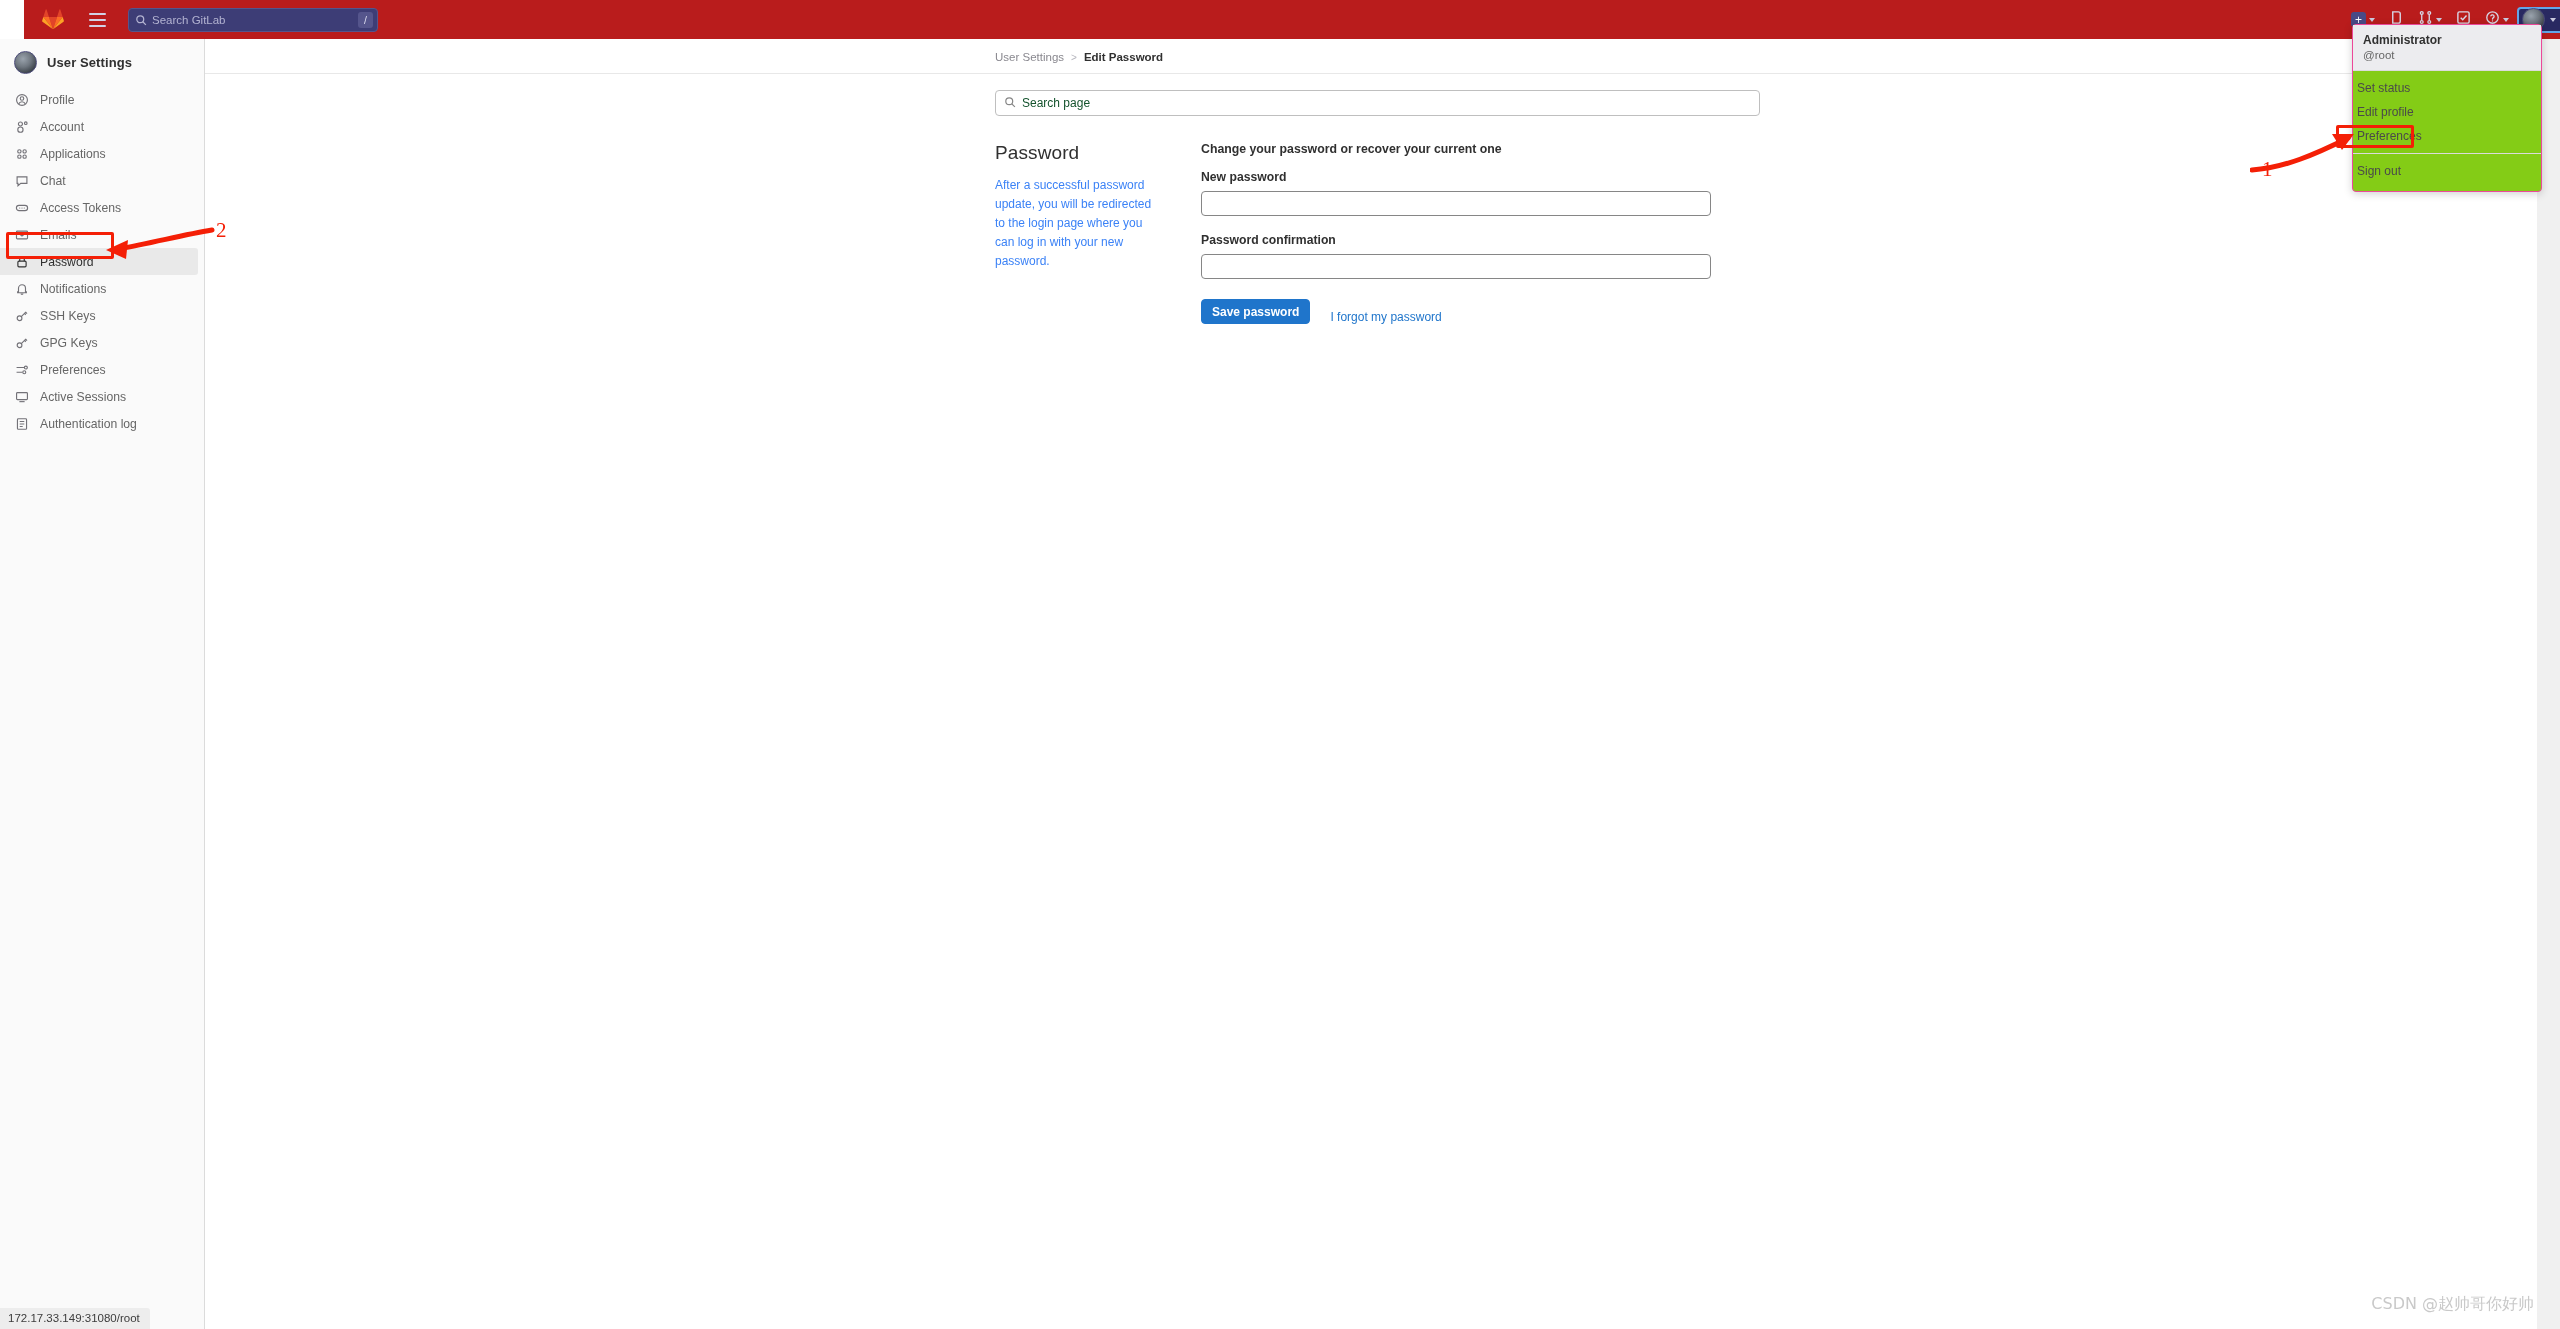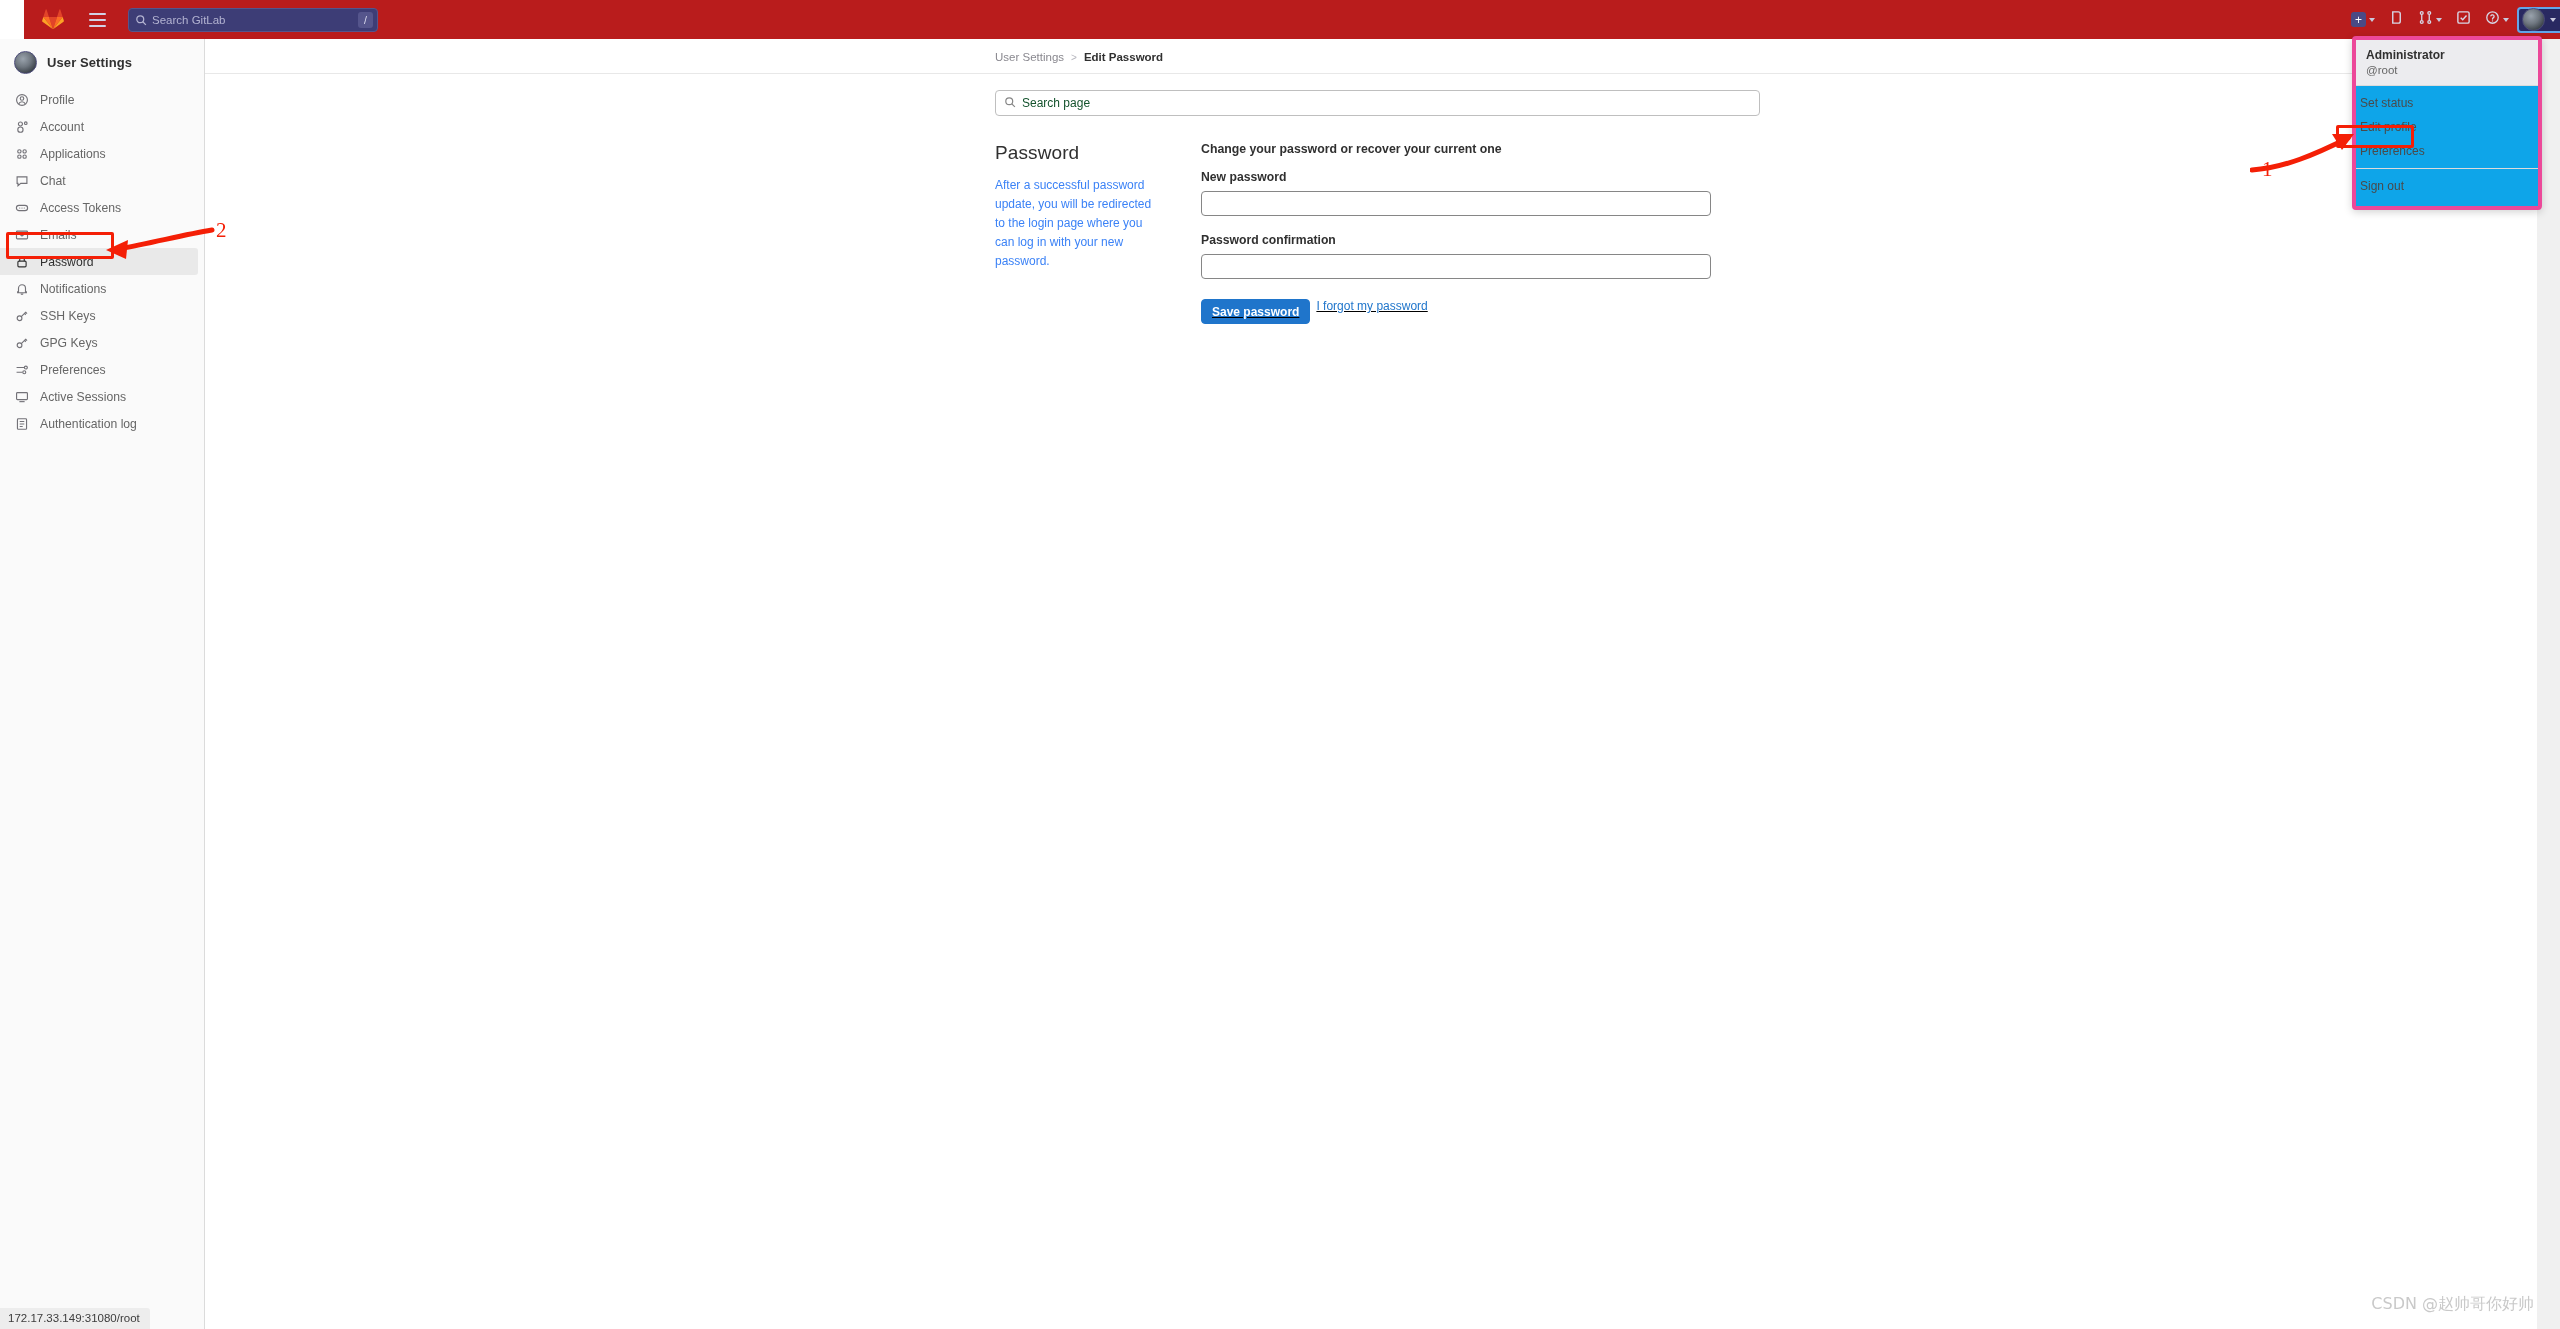--- a/index.html
+++ b/index.html
@@ -104,35 +104,35 @@
   .settings-left p { font-size: 12px; color: #3b82f6; line-height: 1.58; }
   .settings-right { width: 520px; }
   .form-legend { font-size: 12.3px; color: #303030; font-weight: bold; margin-bottom: 14px; }
   .field-label { font-size: 12.2px; color: #303030; font-weight: bold; margin-bottom: 7px; }
   .text-input {
     width: 510px; height: 25px;
     border: 1px solid #868686; border-radius: 4px; background: #fff;
   }
   .help-text { font-size: 11.8px; color: #737278; margin-top: 6px; }
   .field-block { margin-bottom: 17px; }
-  .actions { display: flex; align-items: flex-start; gap: 6px; margin-top: 20px; text-decoration: underline; }
+  .actions { display: flex; align-items: flex-end; gap: 20px; margin-top: 20px; }
   .btn-primary {
     background: #1f75cb; color: #fff; border: 1px solid #1f75cb;
     border-radius: 4px; height: 25px; padding: 0 10px;
     font-size: 12px; font-weight: bold; cursor: pointer;
     font-family: "Liberation Sans", sans-serif;
     display: flex; align-items: center;
   }
   .link { color: #1f75cb; font-size: 12px; cursor: pointer; }
 
   
   .user-menu {
-    position: absolute; top: 36px; right: 18px;
-    width: 190px; background: #0ea5e9;
-    border: 4px solid #ec4899; border-radius: 4px;
+    position: absolute; top: 24px; right: 18px;
+    width: 190px; background: #84cc16;
+    border: 1px solid #ec4899; border-radius: 4px;
     box-shadow: 0 2px 8px rgba(0,0,0,.18);
     z-index: 50; padding-bottom: 3px;
   }
   .um-head { background: #ececef; padding: 8px 10px 9px 10px; border-bottom: 1px solid #dbdbdb; }
   .um-name { font-size: 12px; font-weight: bold; color: #303030; }
   .um-handle { font-size: 11.5px; color: #666; margin-top: 2px; }
   .um-group { padding: 5px 0; }
   .um-group + .um-group { border-top: 1px solid #dbdbdb; }
   .um-item { font-size: 12px; color: #4a4a4a; padding: 5px 4px; cursor: pointer; }
 

